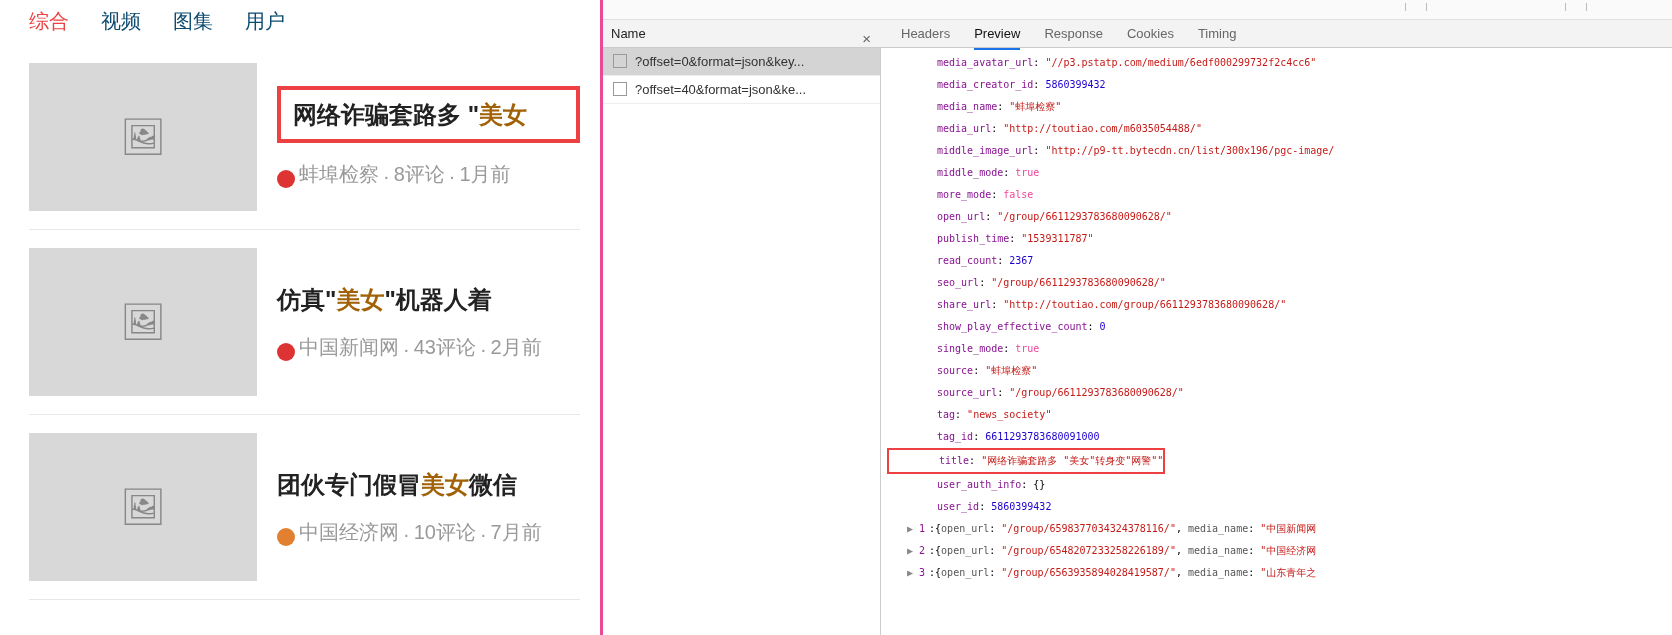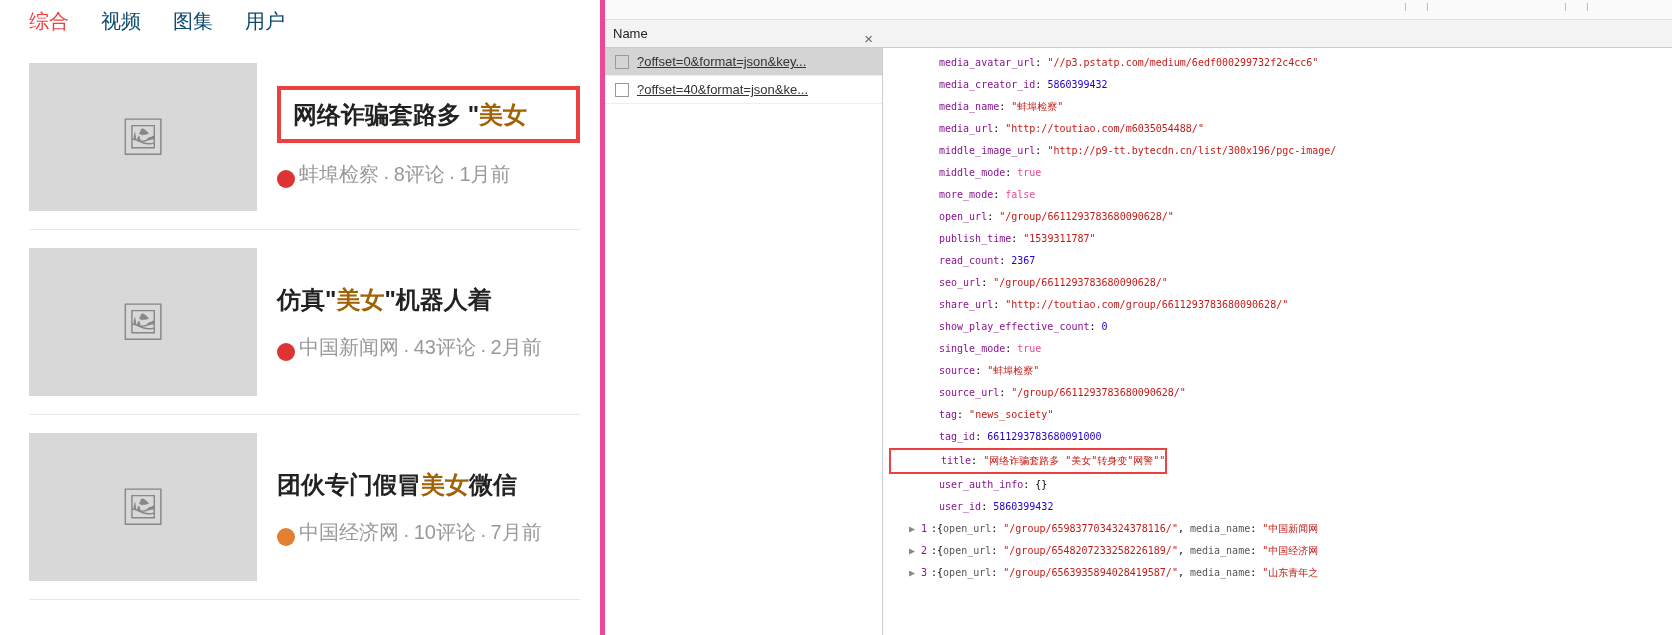--- a/index.html
+++ b/index.html
@@ -13,36 +13,36 @@
 .thumb { width: 228px; height: 148px; background: #d8d8d8; margin-right: 20px; flex-shrink: 0; display:flex; align-items:center; justify-content:center; font-size:36px; color:#888;}
 .article-body { flex:1; display:flex; flex-direction:column; justify-content:center; }
 .title { font-size: 24px; font-weight: bold; line-height: 1.4; margin-bottom: 18px; }
 .title .hl { color:#a16207; }
 .title.boxed { border: 4px solid #ed4040; padding: 8px 12px; }
 .meta { display:flex; align-items:flex-end; color:#999; font-size:20px; }
 .src-icon { width:18px; height:18px; border-radius:50%; background:#d33; margin-right:8px; display:inline-block; }
 .src-icon.orange{background:#e08030;}
 .meta span { margin-right: 4px; }
 
-.right-panel { flex:1; height:100%; border-left:5px solid #ec4899; display:flex; flex-direction:column; }
+.right-panel { flex:1; height:100%; border-left:3px solid #ec4899; display:flex; flex-direction:column; }
 .timeline { height:20px; border-bottom:1px solid #e0e0e0; background:#fafafa; position:relative; }
 .timeline .tick { position:absolute; top:3px; width:1px; height:8px; background:#bbb;}
 .timeline .tick.b1{left:75%;} .timeline .tick.b2{left:77%;} .timeline .tick.b3{left:90%;} .timeline .tick.b4{left:92%;}
 
 .dt-row { display:flex; height:28px; align-items:center; border-bottom:1px solid #ccc; background:#f3f3f3; padding-left:8px; font-size:13px; }
 .name-hdr { width:270px; position:relative; }
 .close-x { position:absolute; right:10px; top:4px; cursor:pointer; font-size:15px; color:#666;}
 .dt-tabs { display:flex; gap:24px; padding-left:20px;}
 .dt-tab { color:#666; cursor:pointer; position:relative; padding:4px 0;}
 .dt-tab.active { color:#111; }
 .dt-tab.active::after{content:''; position:absolute; left:0; right:0; bottom:-5px; height:2px; background:#1a73e8;}
 
 .dt-body { flex:1; display:flex; overflow:hidden; }
 .req-list { width:278px; border-right:1px solid #ccc; }
-.req-item { display:flex; align-items:center; padding:6px 10px; border-bottom:1px solid #eee; cursor:pointer; font-size:13px; color:#333;text-decoration:underline;}
+.req-item { display:flex; padding:6px 10px; border-bottom:1px solid #eee; cursor:pointer; font-size:13px; color:#333;}
 .req-item.sel { background:#d4d4d4;}
 .req-cb { width:14px; height:14px; border:1px solid #999; margin-right:8px; flex-shrink:0;}
 .req-item .t { white-space:nowrap; overflow:hidden; text-overflow:ellipsis;}
 
 .json-view { flex:1; overflow:auto; padding:4px 6px 20px; font-family:Consolas,Menlo,monospace; font-size:10px; line-height:22px; white-space:nowrap;}
 .json-view .row { padding-left:50px; }
 .json-view .row.boxed { border:2px solid #ed4040; display:inline-block;}
 .key { color:#881391; }
 .str { color:#c41a16; }
 .num { color:#1c00cf; }
@@ -115,20 +115,27 @@
     <span class="tick b1"></span>
       <span class="tick b2"></span>
       <span class="tick b3"></span>
       <span class="tick b4"></span>
   </div>
   <div class="dt-row">
     <div class="name-hdr">
       <span>Name</span>
       <span class="close-x">×</span>
     </div>
+    <div class="dt-tabs" id="dt-tabs">
+        <div class="dt-tab">Headers</div>
+        <div class="dt-tab active">Preview</div>
+        <div class="dt-tab">Response</div>
+        <div class="dt-tab">Cookies</div>
+        <div class="dt-tab">Timing</div>
+      </div>
   </div>
   <div class="dt-body">
     <div class="req-list" id="req-list">
         <div class="req-item sel">
           <span class="req-cb"></span>
           <span class="t">?offset=0&amp;format=json&amp;key...</span>
         </div>
         <div class="req-item">
           <span class="req-cb"></span>
           <span class="t">?offset=40&amp;format=json&amp;ke...</span>

